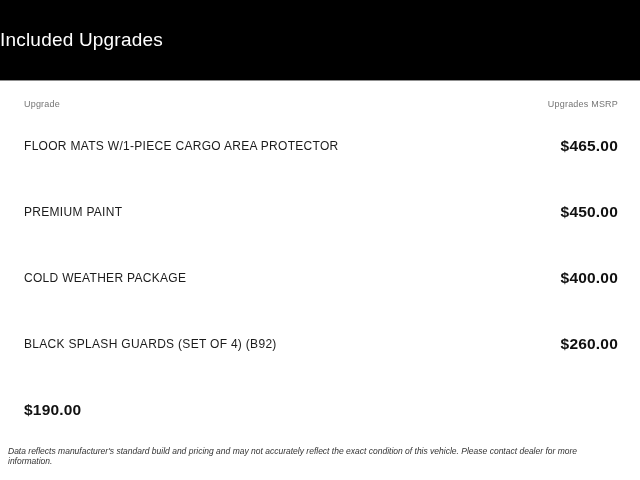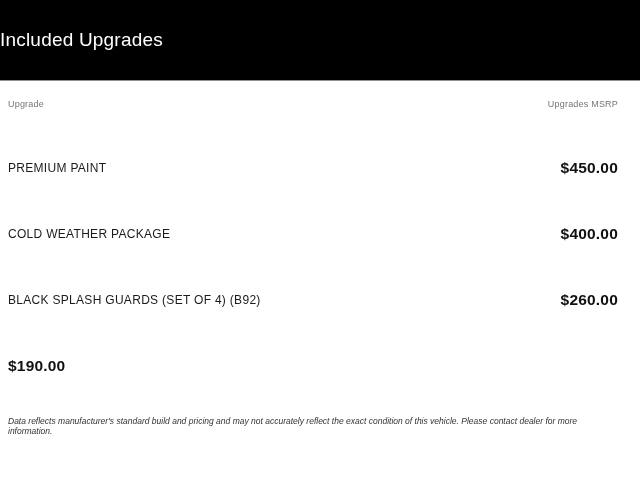--- a/index.html
+++ b/index.html
@@ -18,21 +18,21 @@
     justify-content: flex-start;
     padding-right: 31px;
   }
   .header-title {
     color: #ffffff;
     font-size: 19px;
     font-weight: 400;
     letter-spacing: 0.2px;
   }
   .table {
-    padding: 0 22px 0 8px;
+    padding: 0 22px 0 24px;
   }
   .col-header-row {
     margin-top: 17px;
     display: flex;
     justify-content: space-between;
     align-items: center;
     line-height: 12px;
   }
   .col-header {
     color: #757575;
@@ -52,41 +52,45 @@
     font-size: 12px;
     letter-spacing: 0.3px;
   }
   .price {
     color: #111111;
     font-size: 15.5px;
     font-weight: 700;
     letter-spacing: 0.2px;
   }
   .disclaimer {
-    margin-top: 42px;
+    margin-top: 28px;
     padding: 0 22px 0 8px;
     color: #333333;
     font-size: 8.5px;
     font-style: italic;
     line-height: 10px;
   }
 </style>
 </head>
 <body>
 
 <div class="header">
   <span class="header-title">Included Upgrades</span>
 </div>
 
 <div class="table">
   <div class="col-header-row">
     <span class="col-header">Upgrade</span>
     <span class="col-header">Upgrades MSRP</span>
   </div>
 
+  <div class="data-row first">
+    <span class="upgrade-name">FLOOR MATS W/1-PIECE CARGO AREA PROTECTOR</span>
+    <span class="price">$465.00</span>
+  </div>
   <div class="data-row">
     <span class="upgrade-name">PREMIUM PAINT</span>
     <span class="price">$450.00</span>
   </div>
   <div class="data-row">
     <span class="upgrade-name">COLD WEATHER PACKAGE</span>
     <span class="price">$400.00</span>
   </div>
   <div class="data-row">
     <span class="upgrade-name">BLACK SPLASH GUARDS (SET OF 4) (B92)</span>

